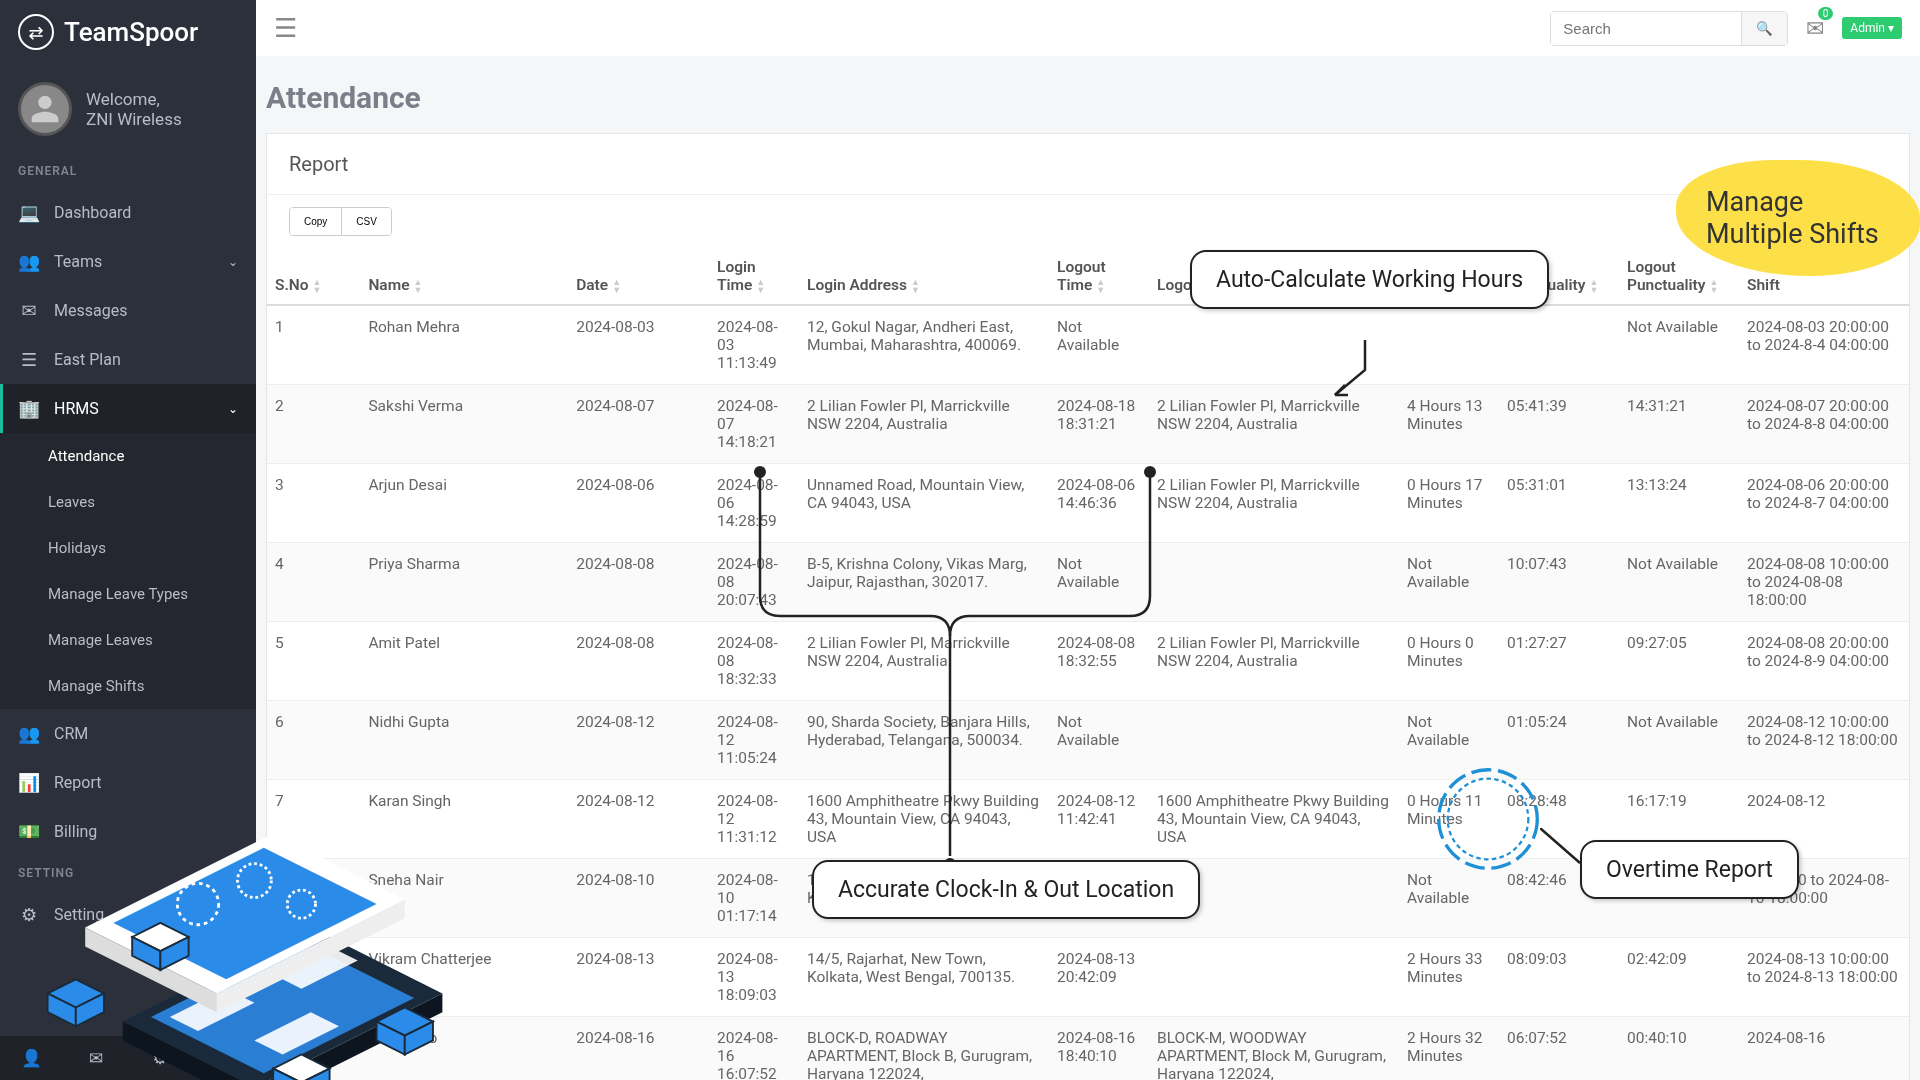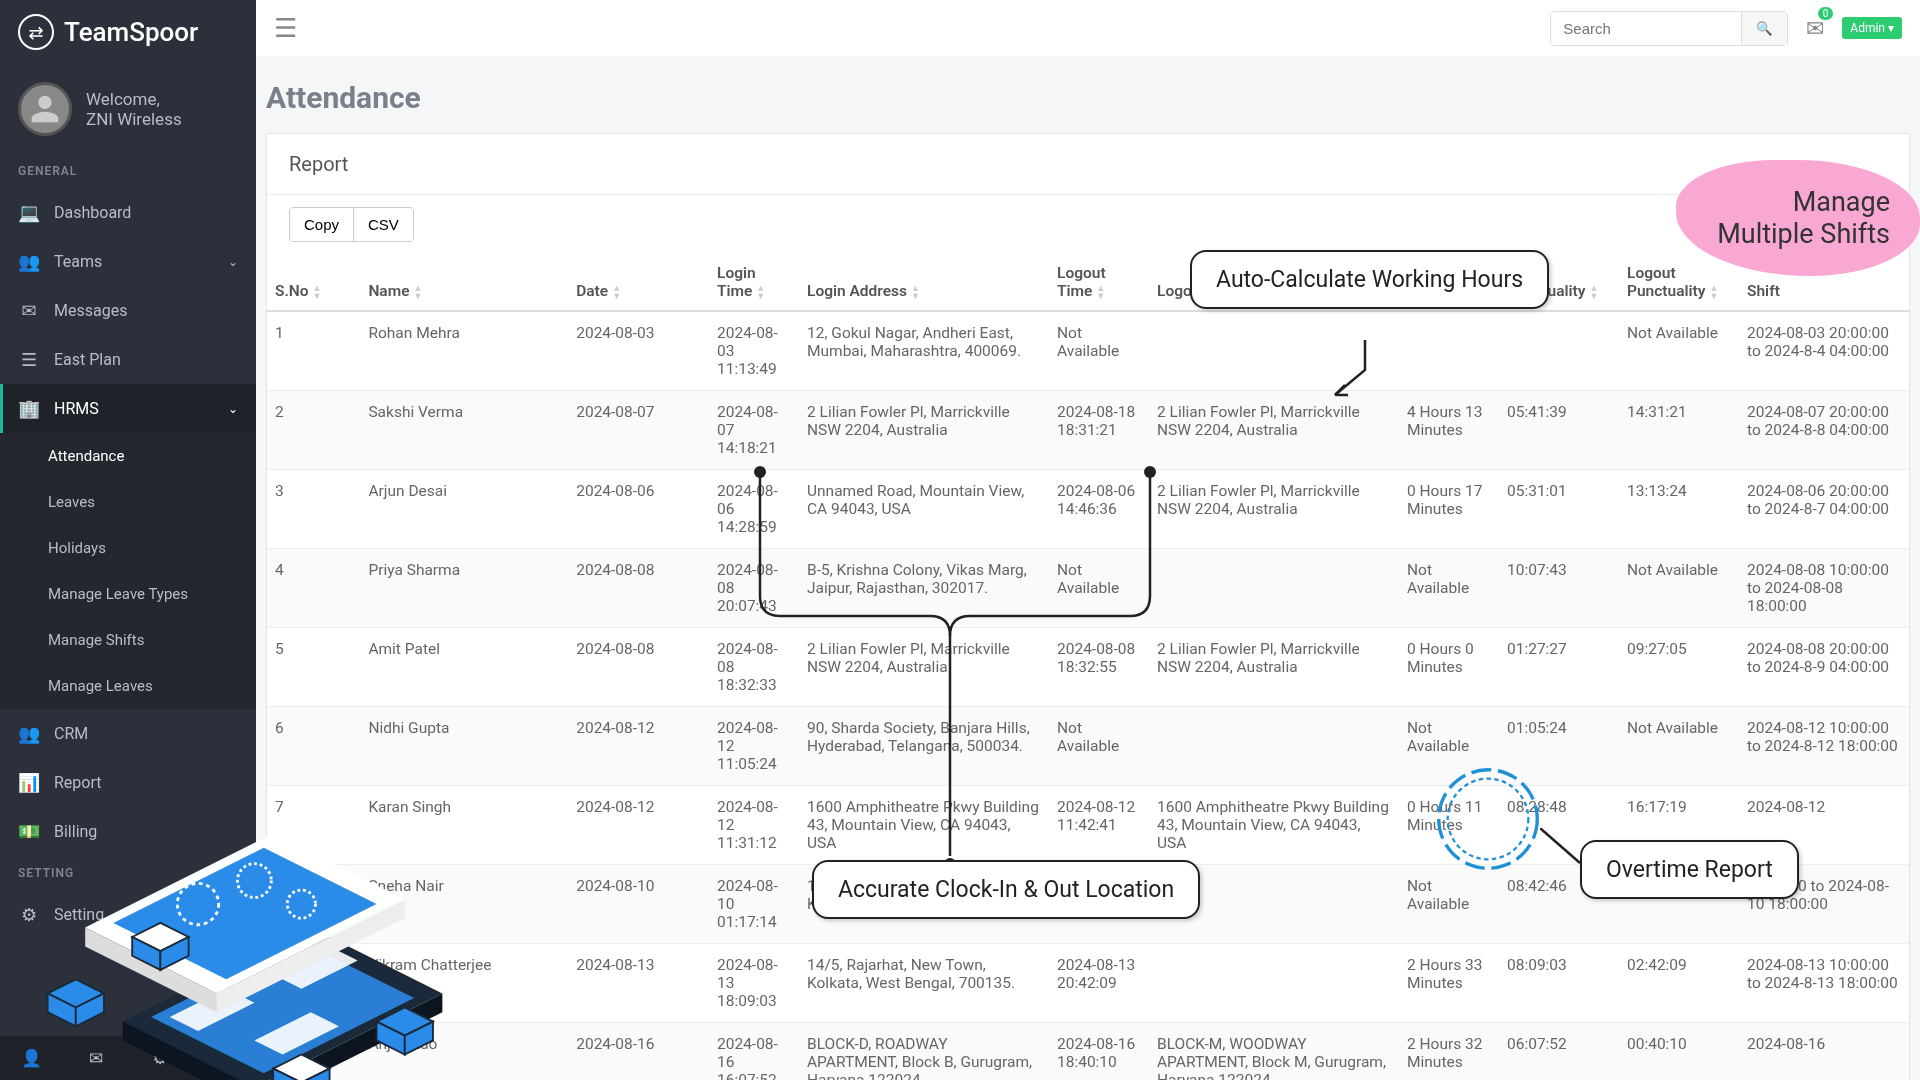--- a/index.html
+++ b/index.html
@@ -34,37 +34,37 @@
 .env-badge { position: absolute; top: -9px; right: -9px; background: #2ecc71; color: #fff; font-size: 10px; border-radius: 10px; padding: 1px 5px; }
 .admin-badge { background: #2ecc71; color: #fff; font-size: 12px; padding: 4px 8px; border-radius: 3px; cursor: pointer; }
 
 
 .main { margin-left: 256px; padding-top: 56px; height: 100%; }
 .page-title { font-size: 30px; color: #7a7f8a; padding: 24px 10px 18px; }
 .panel { background: #fff; margin: 0 10px; border: 1px solid #e5e5e5; }
 .panel-header { padding: 18px 22px; font-size: 20px; color: #555; border-bottom: 1px solid #eee; }
 .panel-toolbar { display: flex; align-items: center; padding: 12px 22px; }
 .btn-group { display: flex; border: 1px solid #ccc; border-radius: 4px; overflow: hidden; }
-.btn { padding: 8px 14px; background: #fff; border: none; font-size: 15px; cursor: pointer; }
+.btn { padding: 8px 14px; background: #fff; border: none; font-size: 10px; cursor: pointer; }
 .btn + .btn { border-left: 1px solid #ccc; }
 .search-label { margin-left: auto; font-size: 15px; color: #666; }
 
 
 .table { width: 100%; border-collapse: collapse; font-size: 15.5px; }
 .table th { text-align: left; padding: 10px 8px; color: #555; font-weight: 600; border-bottom: 2px solid #ddd; vertical-align: bottom; cursor: pointer; position: relative; }
 .table th .sort-icons { font-size: 9px; color: #ccc; margin-left: 4px; line-height: 8px; display: inline-block; vertical-align: middle; }
 .table td { padding: 12px 8px; border-top: 1px solid #eee; color: #666; vertical-align: top; }
 .table tbody tr:nth-child(even) { background: #fafafa; }
 .green { color: #2ea65a; margin-top: 28px; }
 .red { color: #d9534f; }
 
 
 .callout { position: absolute; z-index: 30; }
 .callout-box { background: #fff; border: 2.5px solid #222; border-radius: 16px; padding: 14px 24px; font-size: 23px; color: #222; text-align: left; box-shadow: 2px 2px 4px rgba(0,0,0,0.2); }
-.callout-blob { background: #f9a8d4; border-radius: 40% 50% 45% 55%; padding: 26px 30px; font-size: 27px; color: #333; text-align: right; }
+.callout-blob { background: #fde047; border-radius: 40% 50% 45% 55%; padding: 26px 30px; font-size: 27px; color: #333; text-align: left; }
 
 .connector-svg { position: absolute; z-index: 25; pointer-events: none; }
 .connector-svg path, .connector-svg line, .connector-svg circle { stroke: #222; fill: none; stroke-width: 2.5; }
 .connector-svg circle.dot { fill: #222; stroke: none; }
 
 .overtime-circle { position: absolute; width: 112px; height: 112px; z-index: 22; }
 .overtime-circle svg { width: 100%; height: 100%; }
 
 .iso-illustration { position: absolute; left: 10px; bottom: -30px; width: 470px; z-index: 40; pointer-events: none; }
 
@@ -117,24 +117,24 @@
   <div class="sidebar-item sub">
       <span>Leaves</span>
     </div>
   <div class="sidebar-item sub">
       <span>Holidays</span>
     </div>
   <div class="sidebar-item sub">
       <span>Manage Leave Types</span>
     </div>
   <div class="sidebar-item sub">
+      <span>Manage Leaves</span>
+    </div>
+  <div class="sidebar-item sub">
       <span>Manage Shifts</span>
-    </div>
-  <div class="sidebar-item sub">
-      <span>Manage Leaves</span>
     </div>
   <div class="sidebar-item">
     <span class="sidebar-icon">👥</span>
     <span>CRM</span>
   </div>
   <div class="sidebar-item">
     <span class="sidebar-icon">📊</span>
     <span>Report</span>
   </div>
   <div class="sidebar-item">

